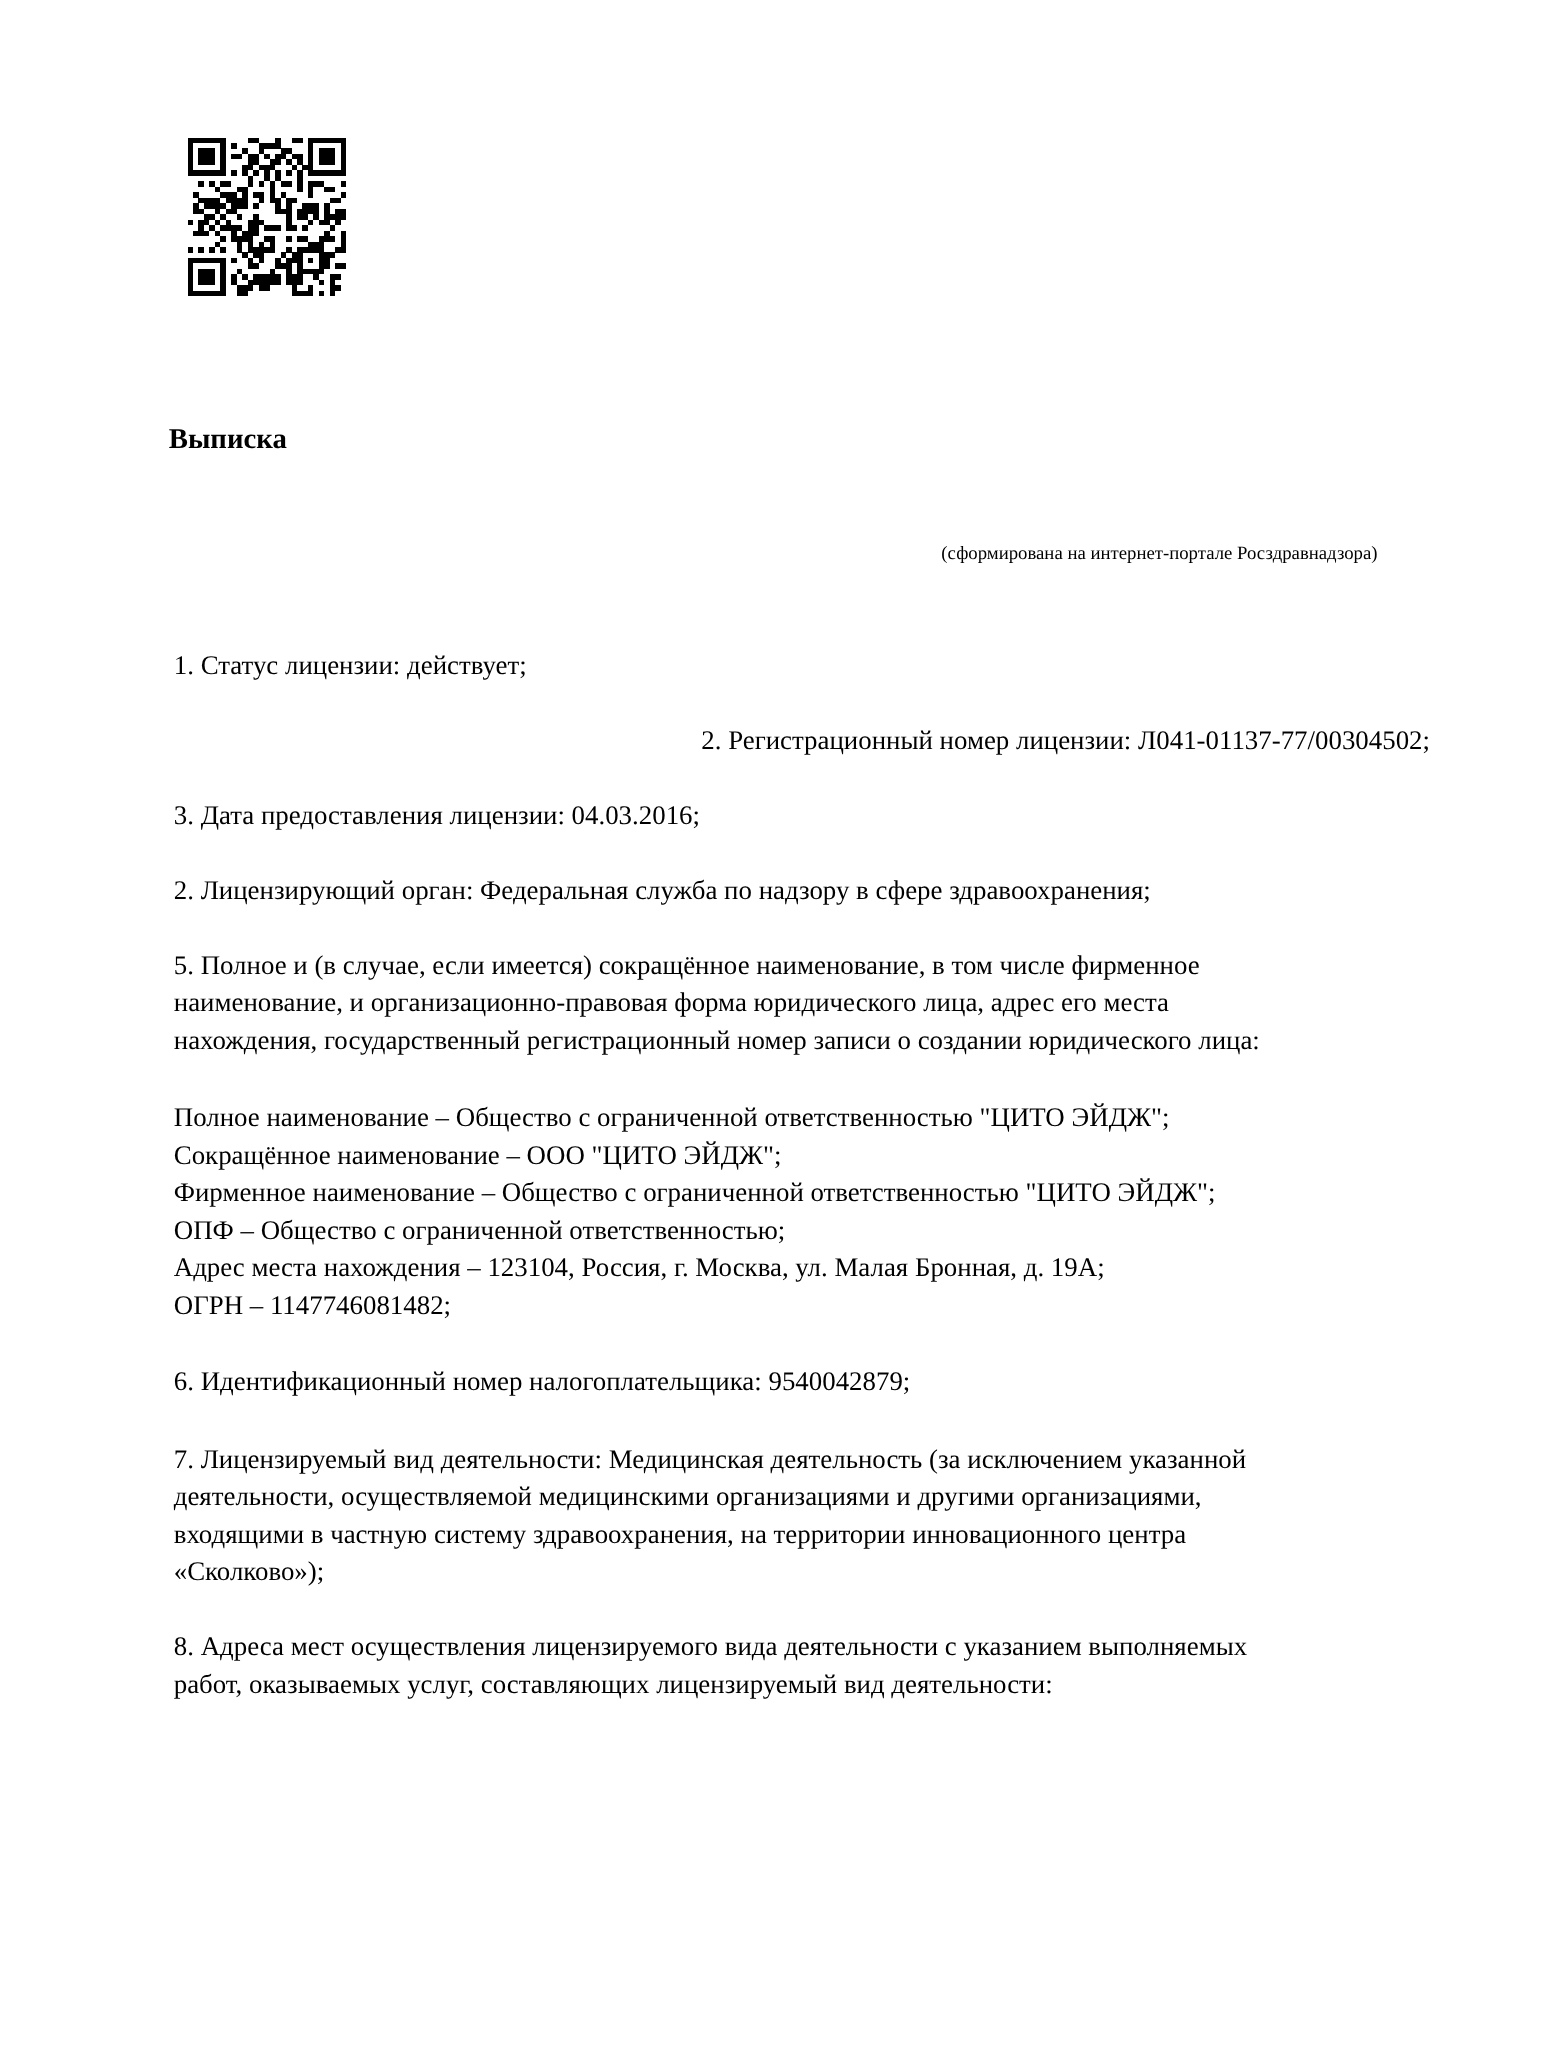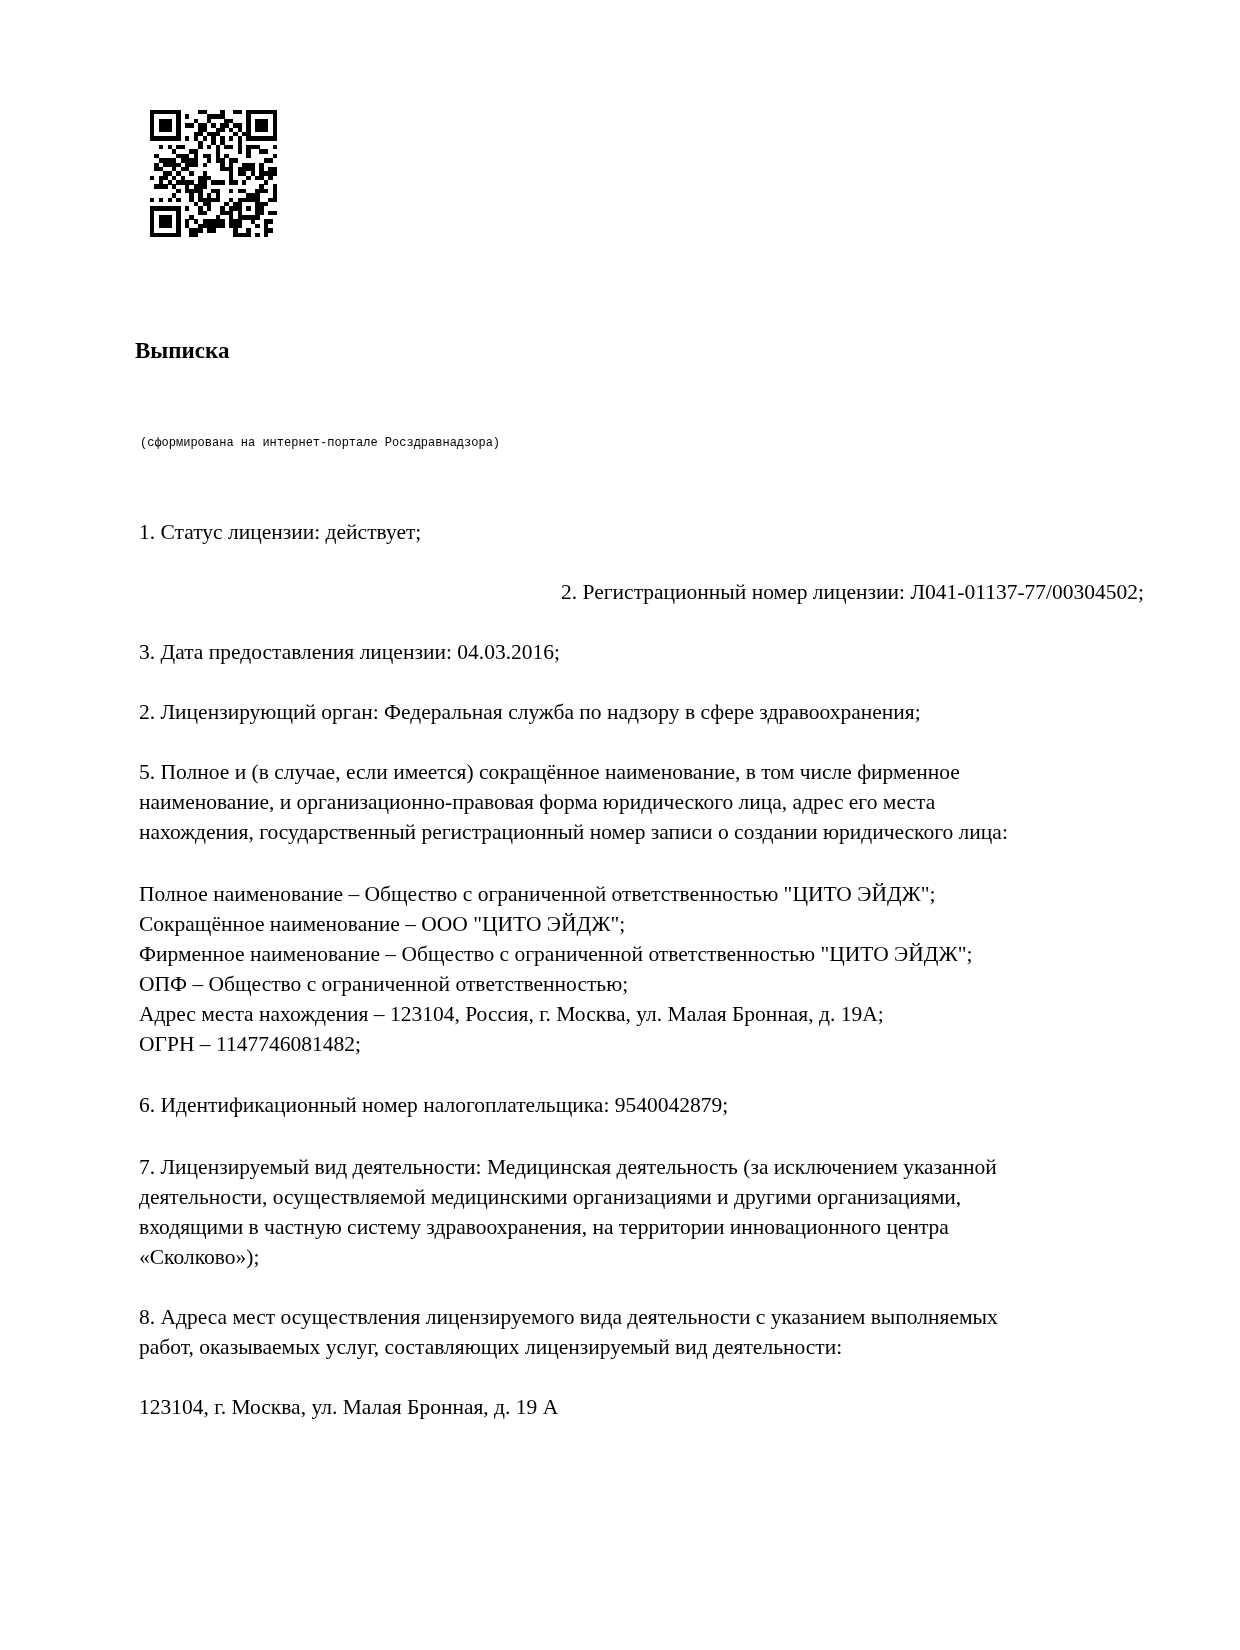--- a/index.html
+++ b/index.html
@@ -36,24 +36,23 @@
     font-weight: bold;
     font-size: 23px;
     line-height: 35px;
     white-space: nowrap;
   }
   .formation-note {
     position: absolute;
     left: 140px;
     top: 431px;
     width: 962px;
-    text-align: left;
-    font-size: 12px;
+    text-align: right;
+    font-size: 15px;
     line-height: 24px;
-    font-family: Liberation Mono, monospace;
   }
   .para {
     position: absolute;
     left: 139px;
     width: 1005px;
     font-size: 21.5px;
     line-height: 30px;
     white-space: pre-line;
   }
   .b-status    { top: 517px; }
@@ -498,15 +497,14 @@
   <div class="para b-inn">6. Идентификационный номер налогоплательщика: 9540042879;</div>
 
   <div class="para b-activity">7. Лицензируемый вид деятельности: Медицинская деятельность (за исключением указанной
 деятельности, осуществляемой медицинскими организациями и другими организациями,
 входящими в частную систему здравоохранения, на территории инновационного центра
 «Сколково»);</div>
 
   <div class="para b-heading8">8. Адреса мест осуществления лицензируемого вида деятельности с указанием выполняемых
 работ, оказываемых услуг, составляющих лицензируемый вид деятельности:</div>
 
-  <div class="para b-address">123104, г. Москва, ул. Малая Бронная, д. 19 А</div>
 
 </div>
 
 </body></html>

